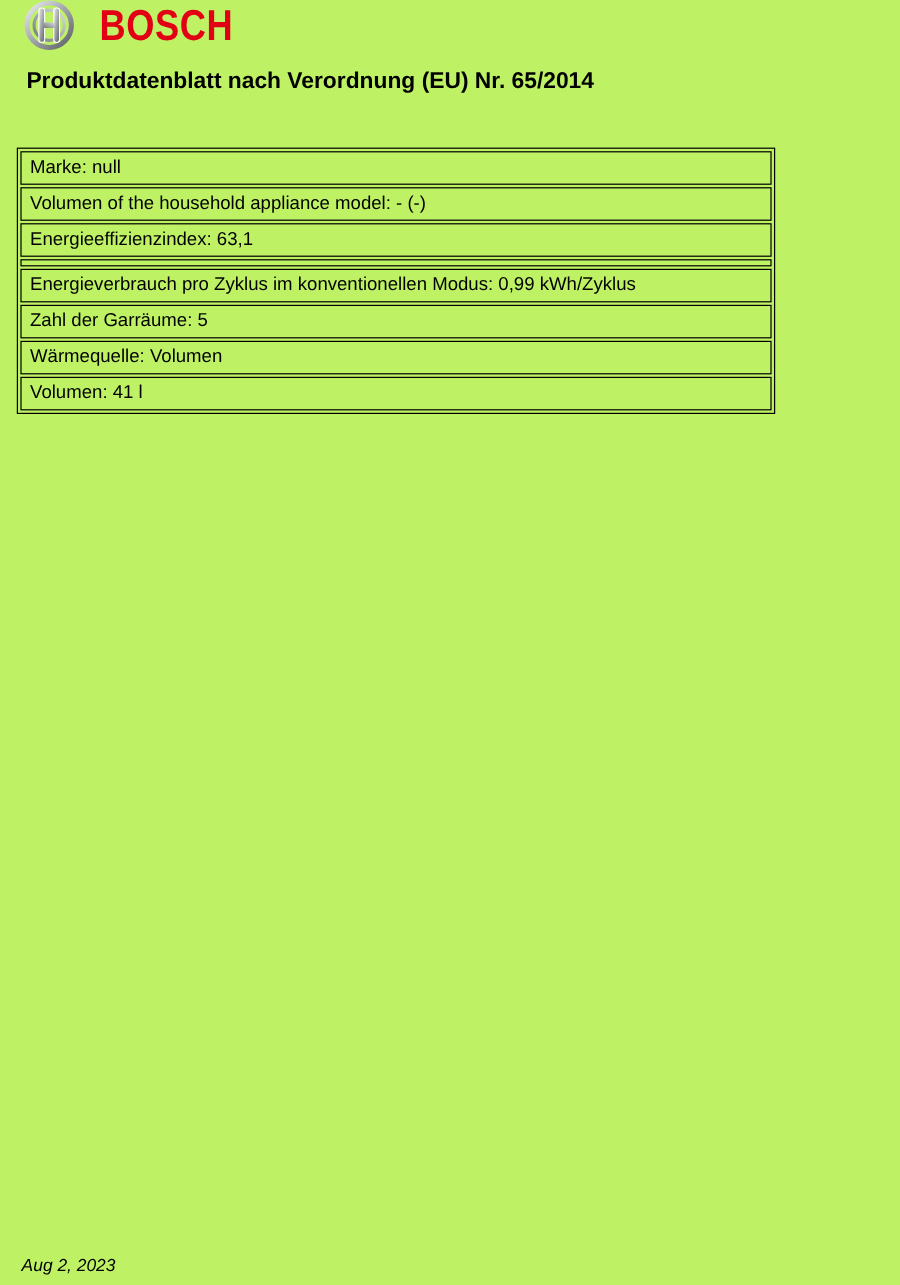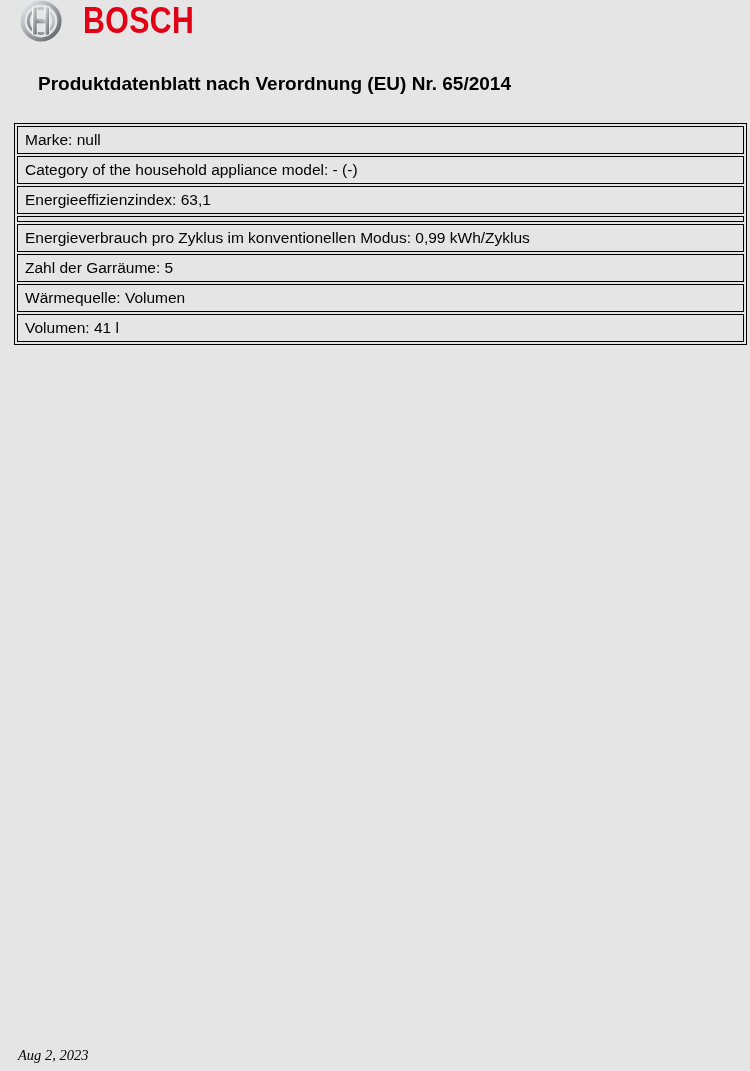--- a/index.html
+++ b/index.html
@@ -4,21 +4,21 @@
 <style>
   html, body {
     margin: 0;
     padding: 0;
     background: #ffffff;
   }
   .page {
     position: relative;
     width: 750px;
     height: 1071px;
-    background: #e5e5e5;
+    background: #bef264;
     font-family: "Liberation Sans", sans-serif;
     color: #000000;
     overflow: hidden;
   }
   
   .brand {
     position: absolute;
     top: 0;
     left: 20px;
     height: 42px;
@@ -39,32 +39,32 @@
     letter-spacing: 0.5px;
     transform: scaleX(0.84);
     transform-origin: left center;
     white-space: nowrap;
   }
   
   .title {
     position: absolute;
     top: 56px;
     left: 22px;
-    margin: 16px;
+    margin: 0;
     font-size: 19px;
     line-height: 24px;
     font-weight: 700;
     white-space: nowrap;
   }
   
   .sheet {
     position: absolute;
     top: 123px;
     left: 14px;
-    width: 733px;
+    width: 632px;
     border: 1px solid #000000;
     border-spacing: 2px;
     border-collapse: separate;
     table-layout: fixed;
   }
   .sheet td {
     border: 1px solid #000000;
     padding: 3px 7px 4px 7px;
     font-size: 15.5px;
     line-height: 19px;
@@ -78,21 +78,20 @@
     font-size: 2px;
   }
   
   .footer {
     position: absolute;
     top: 1046px;
     left: 18px;
     font-size: 14.5px;
     font-style: italic;
     line-height: 18px;
-    font-family: Liberation Serif, serif;
   }
 </style>
 </head>
 <body>
 
 <div class="page">
 
   <div class="brand">
     <span class="mark">
       <svg viewBox="0 0 42 42" width="42" height="42" aria-hidden="true">
@@ -118,21 +117,21 @@
   </div>
 
   <h1 class="title">Produktdatenblatt nach Verordnung (EU) Nr. 65/2014</h1>
 
   <table class="sheet">
     <tbody>
       <tr>
         <td>Marke: null</td>
       </tr>
       <tr>
-        <td>Category of the household appliance model: - (-)</td>
+        <td>Volumen of the household appliance model: - (-)</td>
       </tr>
       <tr>
         <td>Energieeffizienzindex: 63,1</td>
       </tr>
       <tr class="spacer">
         <td></td>
       </tr>
       <tr>
         <td>Energieverbrauch pro Zyklus im konventionellen Modus: 0,99 kWh/Zyklus</td>
       </tr>

